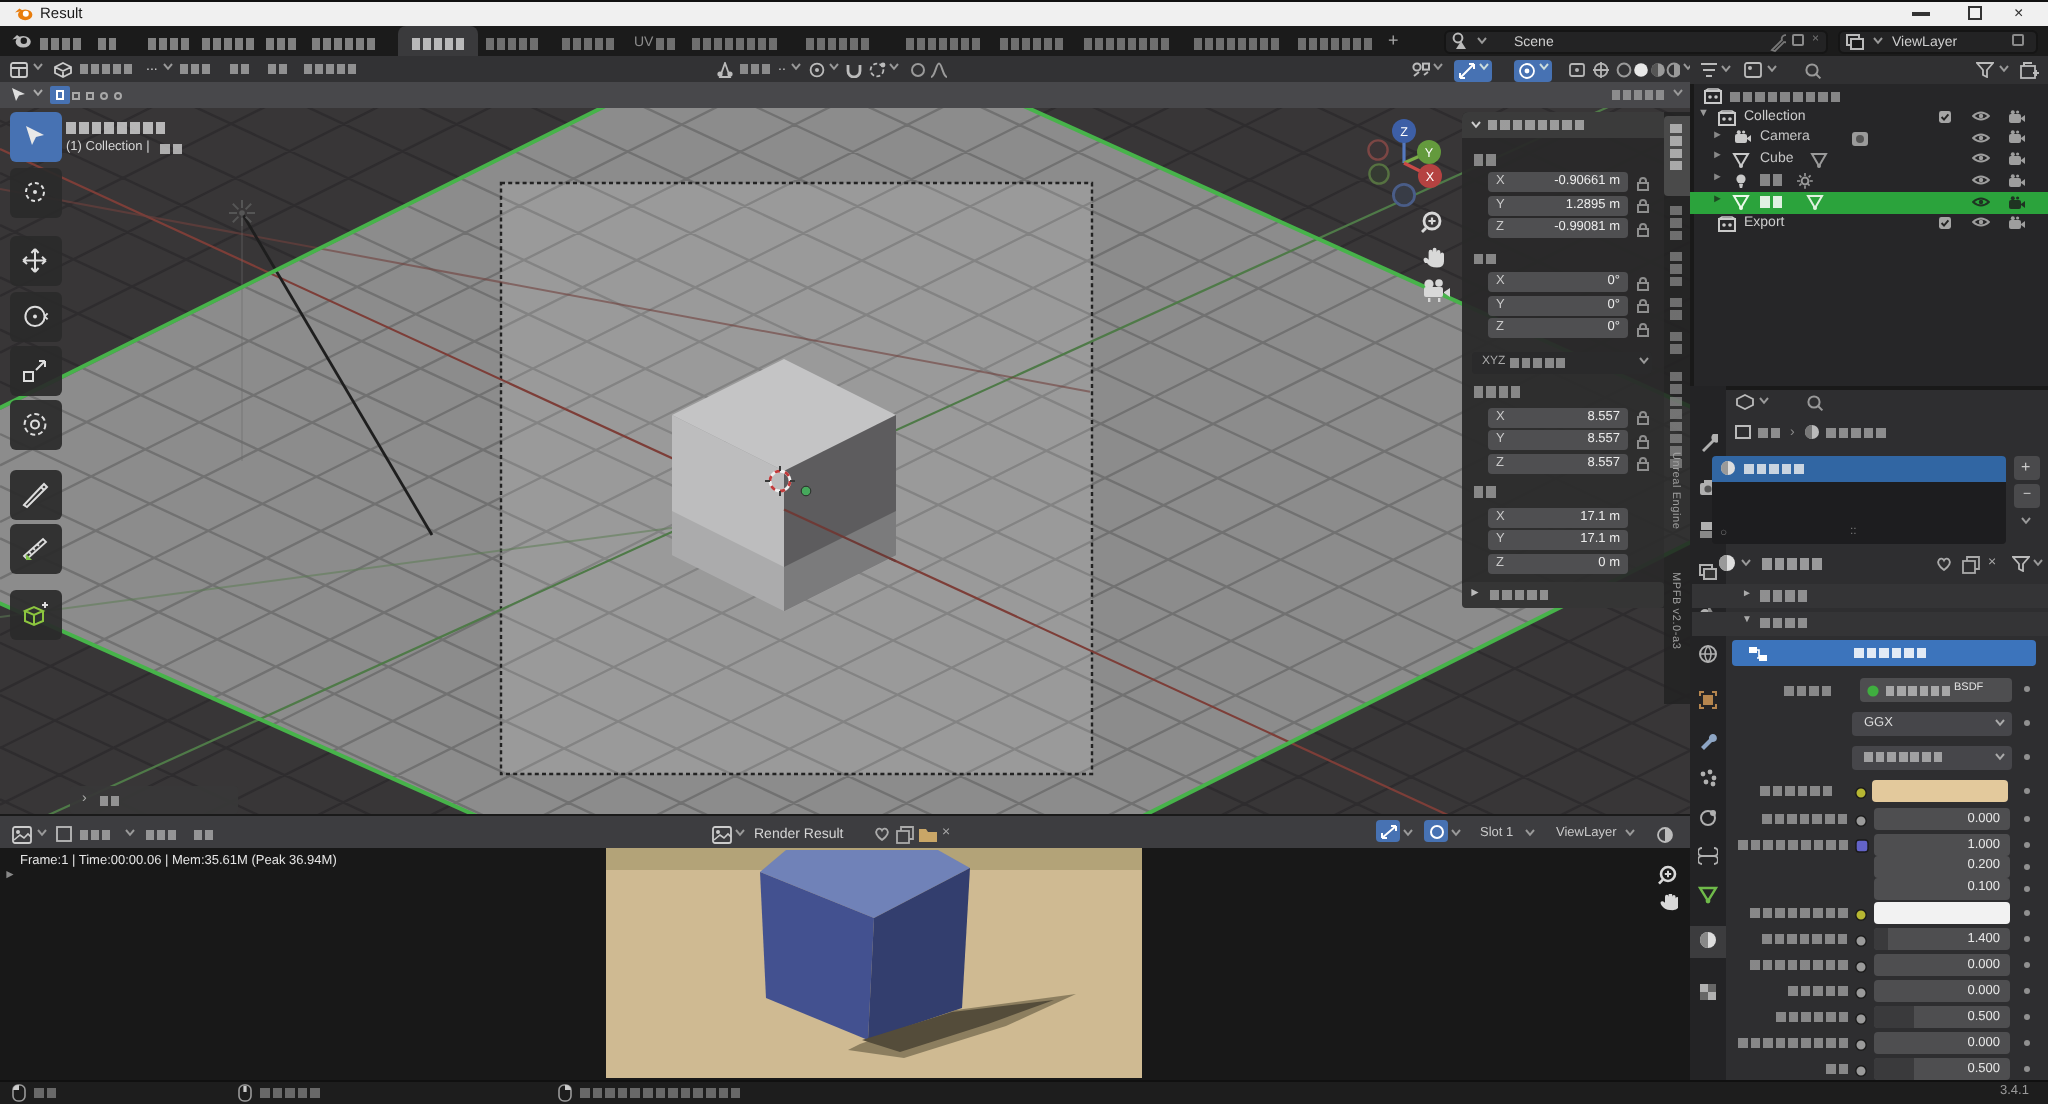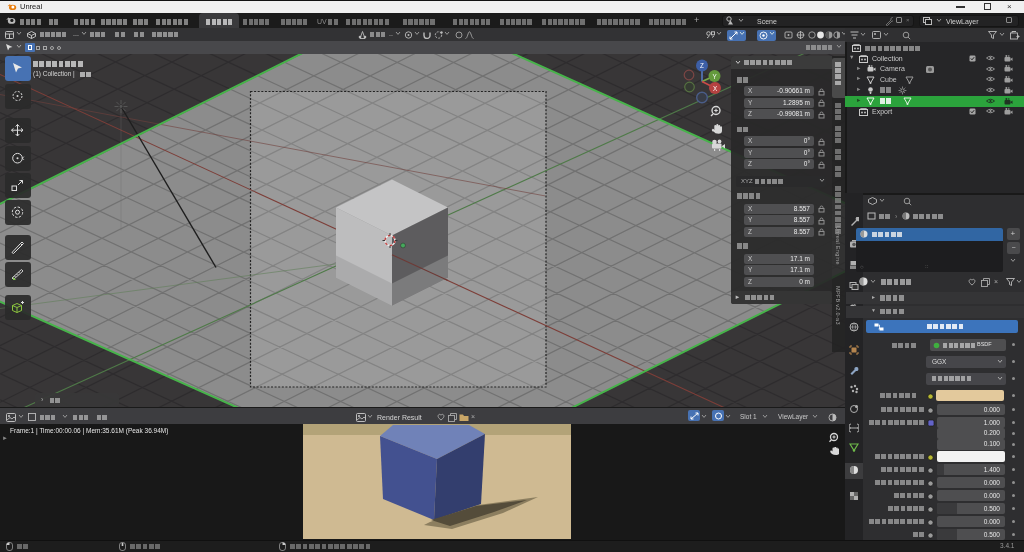--- a/index.html
+++ b/index.html
@@ -1,19 +1,19 @@
 <!DOCTYPE html>
 <html><head><meta charset="utf-8"><style>*{margin:0;padding:0;box-sizing:border-box}body{width:1024px;height:552px;position:relative;background:#1b1b1b;overflow:hidden;font-family:"Liberation Sans",sans-serif;}.a{position:absolute}.t{position:absolute;white-space:nowrap;line-height:1;}.j{position:absolute;display:block;}.fld{position:absolute;background:#4f4f51;border-radius:2px;}</style></head><body>
 <div class="a" style="left:0px;top:0px;width:1024px;height:13px;background:#f0f0f0;border-top:1px solid #111"></div>
 <svg class="a" style="left:7px;top:2px" width="10" height="10" viewBox="0 0 10 10">
     <ellipse cx="5.6" cy="5.4" rx="3.6" ry="2.7" fill="#e87d0d"></ellipse>
     <circle cx="5.9" cy="4.9" r="1.5" fill="#fff"></circle>
     <path d="M0.5 4.2 L4.5 3.4 L2.7 2.2 Z" fill="#e87d0d"></path>
   </svg>
-<span class="t" style="left:20px;top:3px;color:#1a1a1a;font-size:7.5px;">Unreal</span>
+<span class="t" style="left:20px;top:3px;color:#1a1a1a;font-size:7.5px;">Result</span>
 <span class="t" style="left:956px;top:6px;width:9px;height:1.5px;background:#333"></span>
 <span class="t" style="left:984px;top:3px;width:7px;height:7px;border:1.2px solid #333"></span>
 <span class="t" style="left:1007px;top:2.5px;color:#333;font-size:8px;">×</span>
 <div class="a" style="left:0px;top:13px;width:1024px;height:15px;background:#1b1b1b;"></div>
 <svg class="a" style="left:6px;top:16px" width="10" height="9" viewBox="0 0 10 9">
     <ellipse cx="5.6" cy="4.9" rx="3.8" ry="2.9" fill="#bbb"></ellipse>
     <circle cx="5.9" cy="4.4" r="1.6" fill="#1b1b1b"></circle>
     <path d="M0.2 3.7 L4.5 2.9 L2.5 1.5 Z" fill="#bbb"></path>
   </svg>
 <span class="j" style="left:20px;top:19px;width:20.7px;height:5.5px;background:repeating-linear-gradient(90deg,#c5c5c5 0 4.2px,transparent 4.2px 5.5px);opacity:0.6;"></span>

